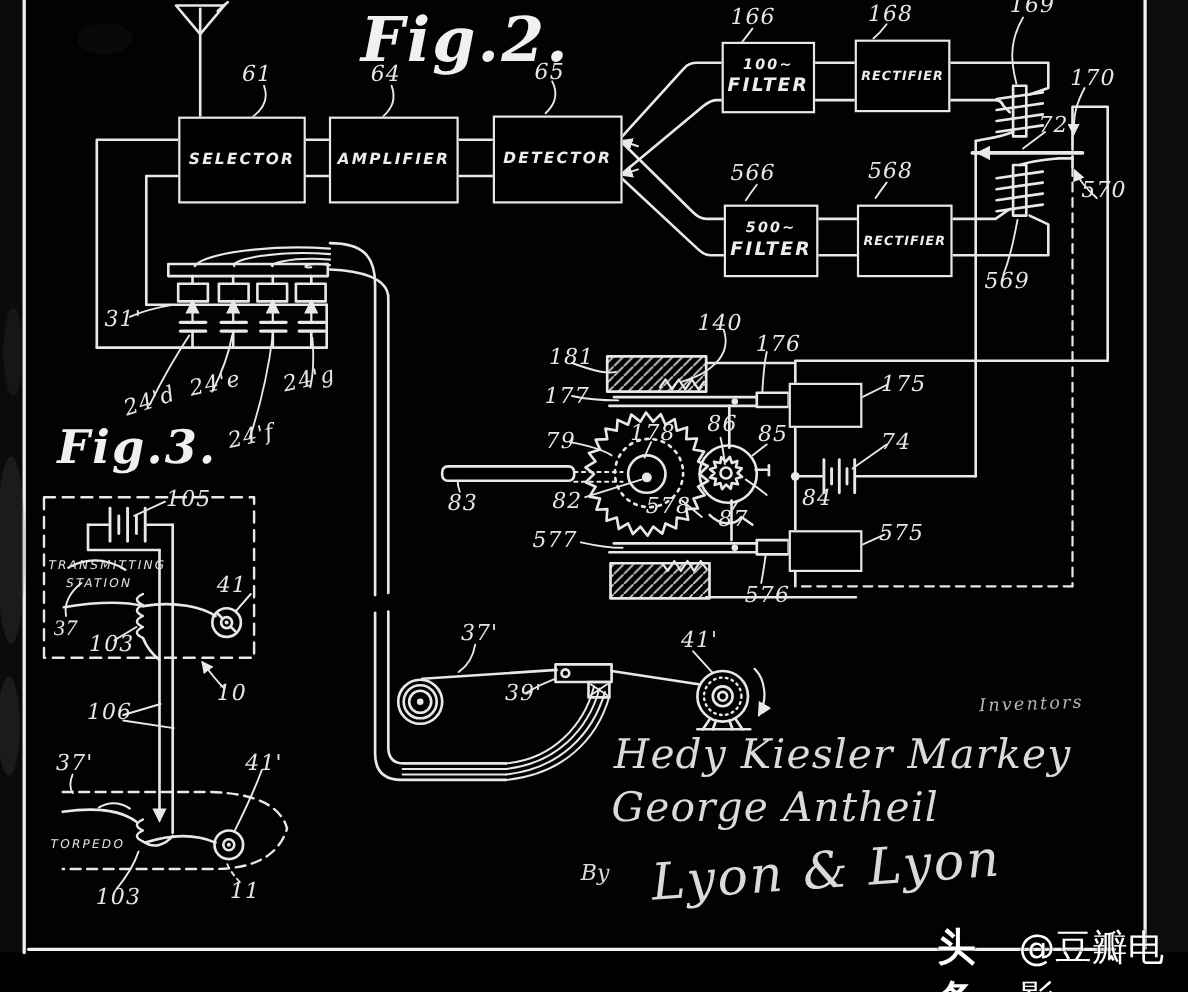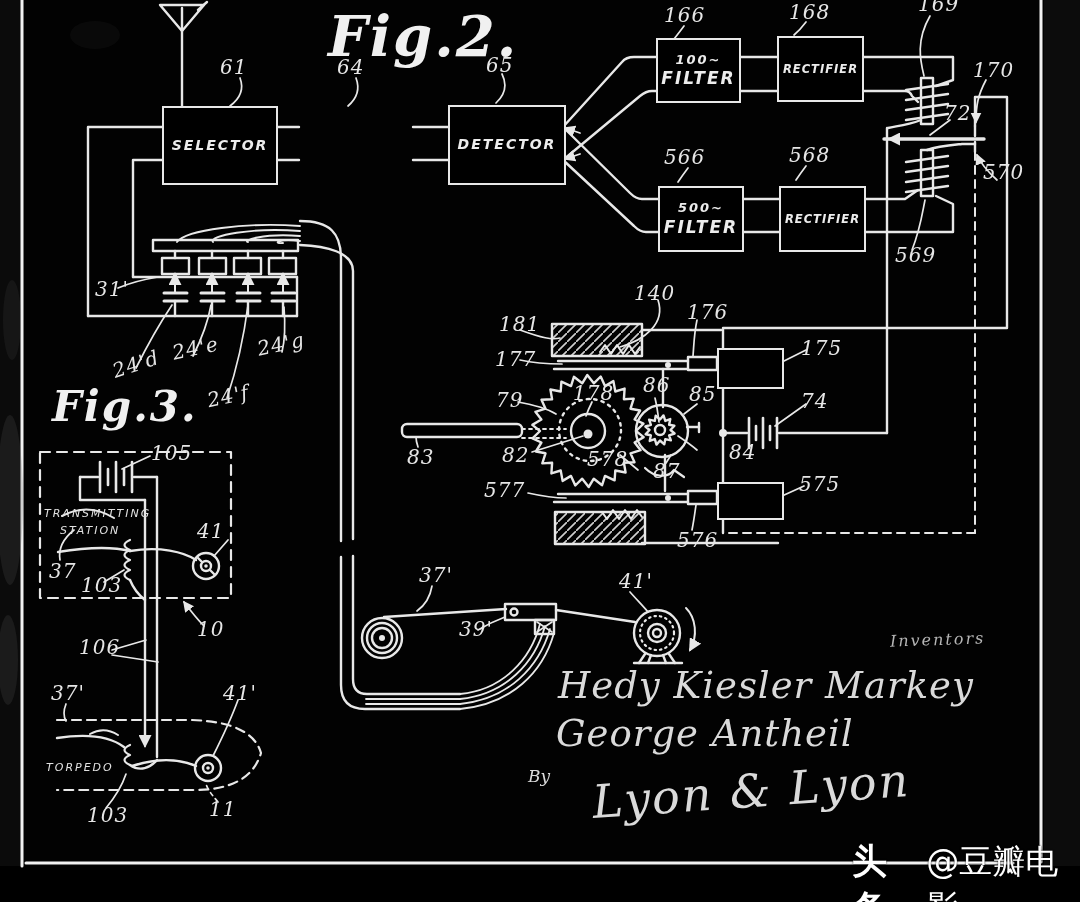--- a/index.html
+++ b/index.html
@@ -17,21 +17,21 @@
   .box{position:absolute;border:2.5px solid #e8e8e8;background:#000;display:flex;
        flex-direction:column;align-items:center;justify-content:center;text-align:right;
        color:#ececec;font-family:"DejaVu Sans",sans-serif;font-style:italic;font-weight:600;
        letter-spacing:2px;font-size:14px;line-height:1.25;}
   .box .l2{font-size:17px;}
   .smalltext{position:absolute;color:#e2e2e2;font-family:"DejaVu Sans",sans-serif;
        font-style:italic;font-size:11px;letter-spacing:2px;line-height:1.5;white-space:nowrap;}
   .sig{position:absolute;color:#dadada;font-style:italic;white-space:nowrap;}
   .sig-inventors{font-size:16px;color:#b5b5b5;letter-spacing:2px;transform:rotate(-2deg);}
   .sig-name{font-size:37px;letter-spacing:1px;}
-  .sig-by{font-size:17px;}
+  .sig-by{font-size:20px;margin-top:15px;}
   .sig-firm{font-size:46px;transform:rotate(-4deg);letter-spacing:2px;}
   .wm{position:absolute;left:852px;top:838px;color:#fff;font-family:"DejaVu Sans",sans-serif;
       display:flex;align-items:baseline;gap:9px;text-shadow:0 0 2px #000;}
   .wm .brand{font-size:35px;font-weight:800;}
   .wm .account{font-size:33px;font-weight:500;}
 </style>
 </head>
 <body>
 
 <div id="stage">
@@ -325,20 +325,23 @@
       <path d="M66,704 q-4,10 0,17"></path>
       <path d="M106,808 C116,796 122,786 126,774"></path>
       <path d="M218,802 C212,795 208,790 206,784" stroke-dasharray="4 4"></path>
       <path d="M238,700 C230,722 220,742 213,756"></path>
     </g>
   </svg>
 
   <div class="box" style="left:162px;top:106px;width:112px;height:75px;">
     <span>SELECTOR</span>
   </div>
+  <div class="box" style="left:299px;top:106px;width:114px;height:75px;">
+    <span>AMPLIFIER</span>
+  </div>
   <div class="box" style="left:448px;top:105px;width:114px;height:76px;">
     <span>DETECTOR</span>
   </div>
   <div class="box" style="left:656px;top:38px;width:81px;height:61px;font-size:13px;">
     <span>100~</span>
     <span class="l2">FILTER</span>
   </div>
   <div class="box" style="left:777px;top:36px;width:83px;height:62px;font-size:11.5px;letter-spacing:1px;">
     <span>RECTIFIER</span>
   </div>
@@ -388,21 +391,21 @@
   <div class="ref" style="left:407px;top:447px;">83</div>
   <div class="ref" style="left:587px;top:449px;">578</div>
   <div class="ref" style="left:484px;top:480px;">577</div>
   <div class="ref" style="left:677px;top:530px;">576</div>
   <div class="ref" style="left:799px;top:474px;">575</div>
   <div class="ref" style="left:419px;top:565px;">37'</div>
   <div class="ref" style="left:459px;top:619px;">39'</div>
   <div class="ref" style="left:619px;top:571px;">41'</div>
 
   <div class="ref" style="left:151px;top:443px;">105</div>
-  <div class="ref" style="left:49px;top:561px;">37</div>
+  <div class="ref" style="left:49px;top:561px;font-family:Liberation Serif, serif;">37</div>
   <div class="ref" style="left:81px;top:575px;">103</div>
   <div class="ref" style="left:197px;top:521px;">41</div>
   <div class="ref" style="left:197px;top:619px;">10</div>
   <div class="ref" style="left:79px;top:637px;">106</div>
   <div class="ref" style="left:51px;top:683px;">37'</div>
   <div class="ref" style="left:87px;top:805px;">103</div>
   <div class="ref" style="left:209px;top:799px;">11</div>
   <div class="ref" style="left:223px;top:683px;">41'</div>
 
   <div class="smalltext" style="left:44px;top:506px;">TRANSMITTING</div>

